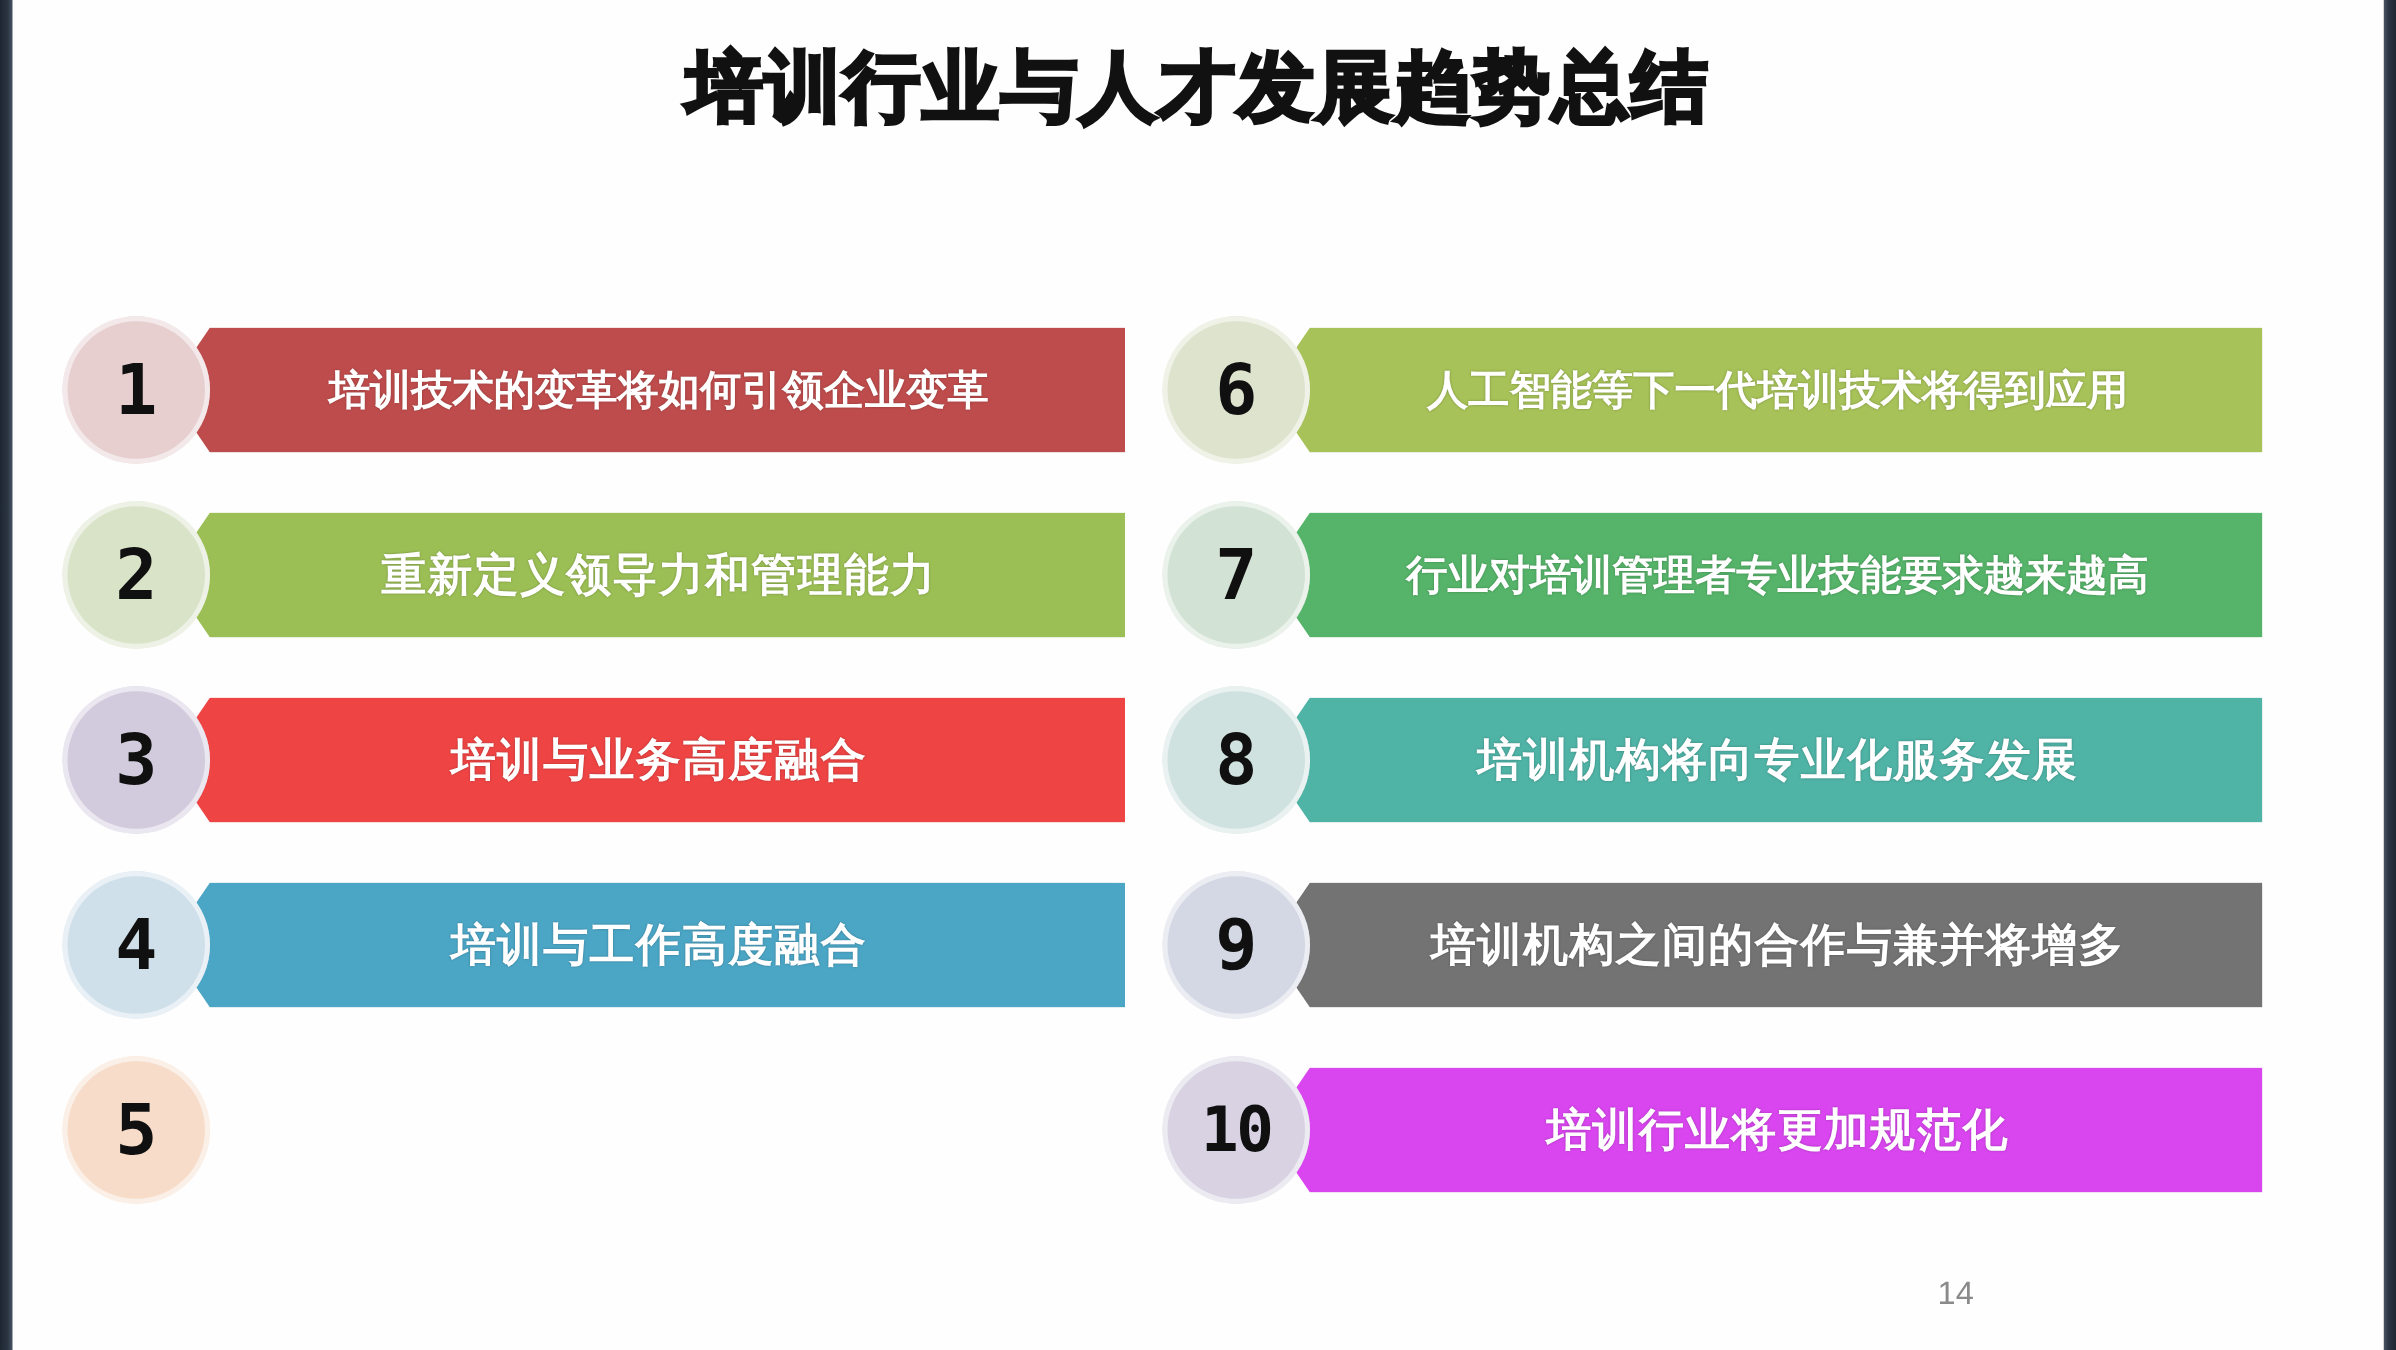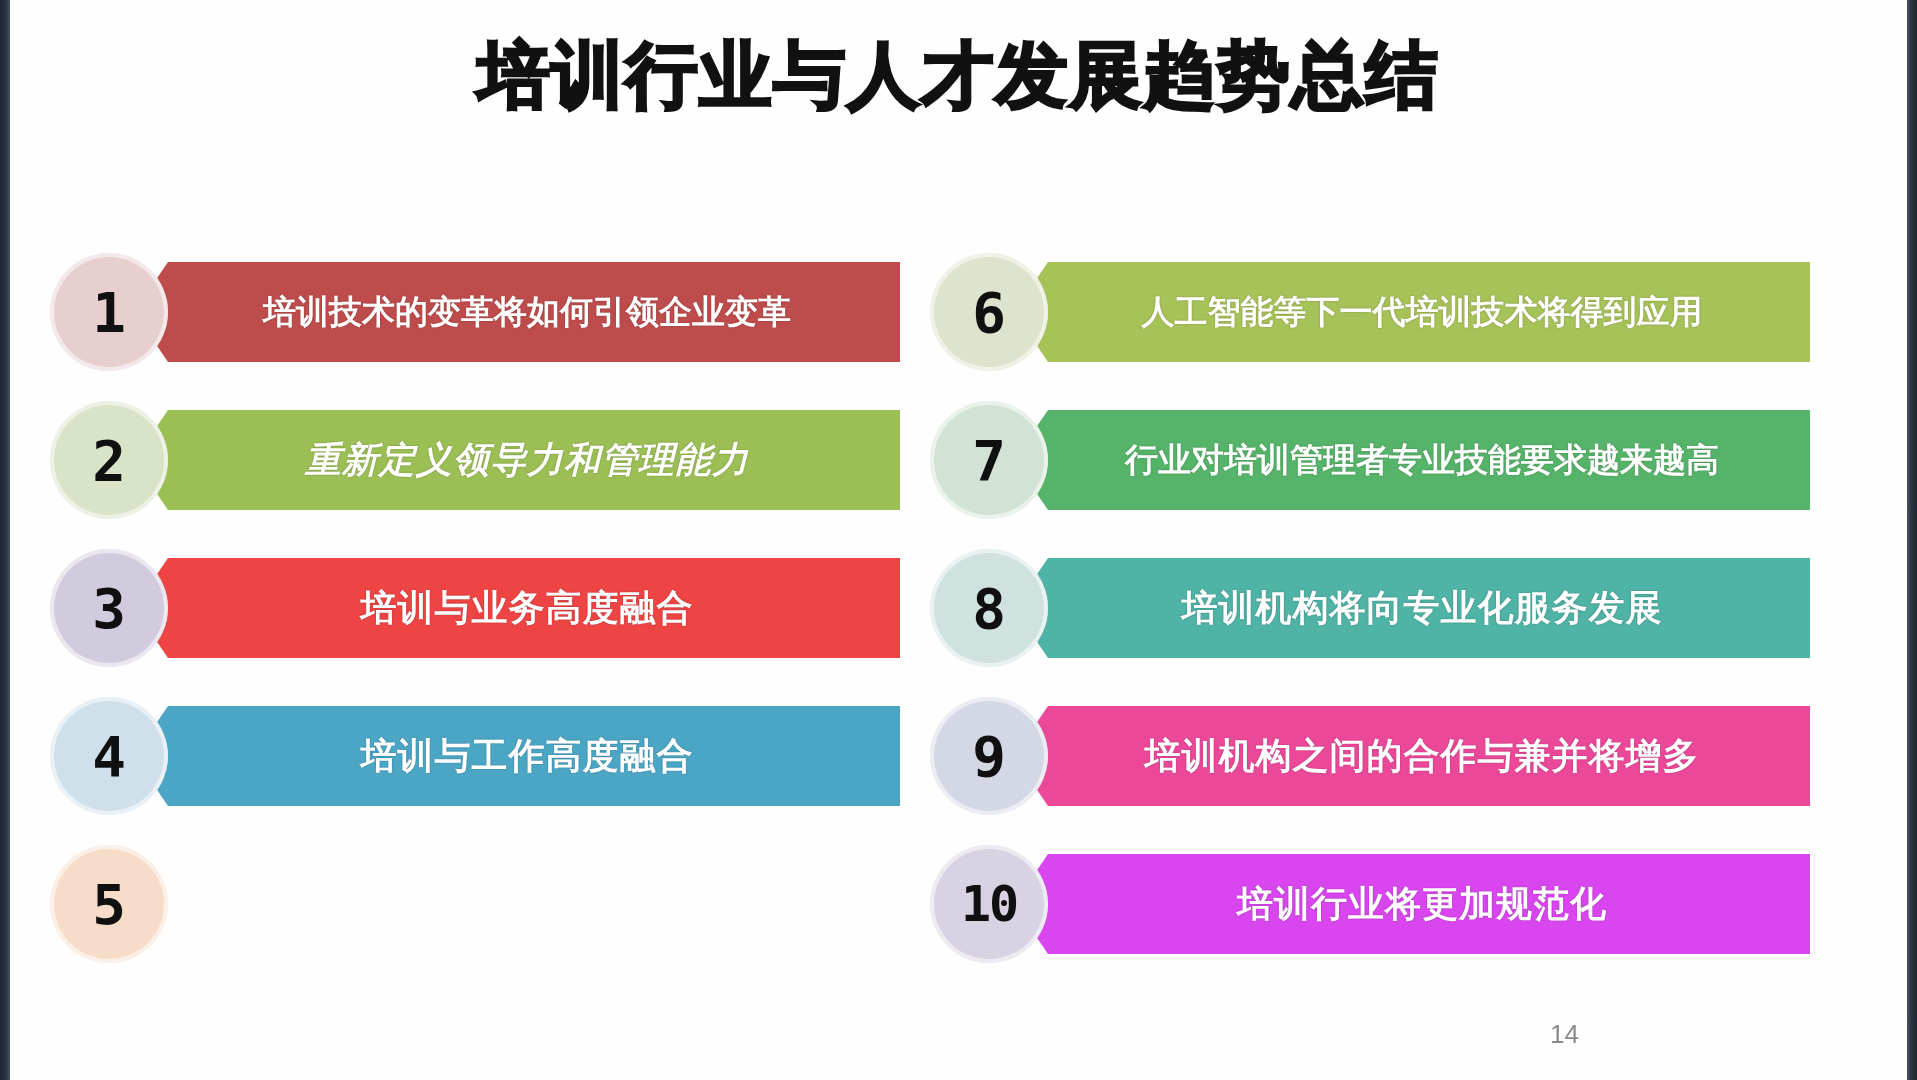--- a/index.html
+++ b/index.html
@@ -27,21 +27,21 @@
   }
   .edge.left  { left: 0; }
   .edge.right { right: 0; background: linear-gradient(270deg, #1e2633 0%, #2b3442 60%, #4a5361 100%); }
 
   .slide-title {
     position: absolute;
     top: 38px;
     left: 0;
     width: 100%;
     text-align: center;
-    font-size: 72px;
+    font-size: 61px;
     line-height: 1.05;
     font-weight: 900;
     color: #111111;
     letter-spacing: 2px;
     -webkit-text-stroke: 3px #111111;
     font-family: "DejaVu Sans", "Liberation Sans", sans-serif;
   }
 
   .columns {
     position: absolute;
@@ -136,21 +136,21 @@
 
       <div class="row">
         <div class="badge" style="background: rgb(231, 207, 208);">1</div>
         <div class="bar" style="background: rgb(191, 76, 76);">
           <span class="bar-label small">培训技术的变革将如何引领企业变革</span>
         </div>
       </div>
 
       <div class="row">
         <div class="badge" style="background: rgb(217, 227, 200);">2</div>
-        <div class="bar" style="background: rgb(156, 191, 85); font-style: italic;">
+        <div class="bar" style="background: rgb(156, 191, 85);">
           <span class="bar-label">重新定义领导力和管理能力</span>
         </div>
       </div>
 
       <div class="row">
         <div class="badge" style="background: rgb(210, 203, 221);">3</div>
         <div class="bar" style="background: #ef4444;">
           <span class="bar-label">培训与业务高度融合</span>
         </div>
       </div>
@@ -186,21 +186,21 @@
 
       <div class="row">
         <div class="badge" style="background: rgb(207, 226, 223);">8</div>
         <div class="bar" style="background: rgb(79, 179, 166);">
           <span class="bar-label">培训机构将向专业化服务发展</span>
         </div>
       </div>
 
       <div class="row">
         <div class="badge" style="background: rgb(212, 216, 228);">9</div>
-        <div class="bar" style="background: #ec4899;">
+        <div class="bar" style="background: #737373;">
           <span class="bar-label">培训机构之间的合作与兼并将增多</span>
         </div>
       </div>
 
       <div class="row">
         <div class="badge wide" style="background: rgb(216, 210, 227);">10</div>
         <div class="bar" style="background: #d946ef; align-items: center;">
           <span class="bar-label">培训行业将更加规范化</span>
         </div>
       </div>

